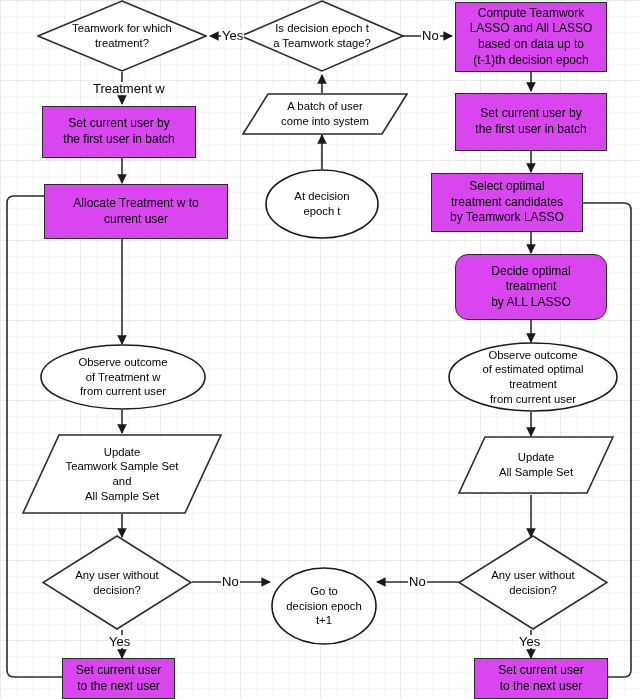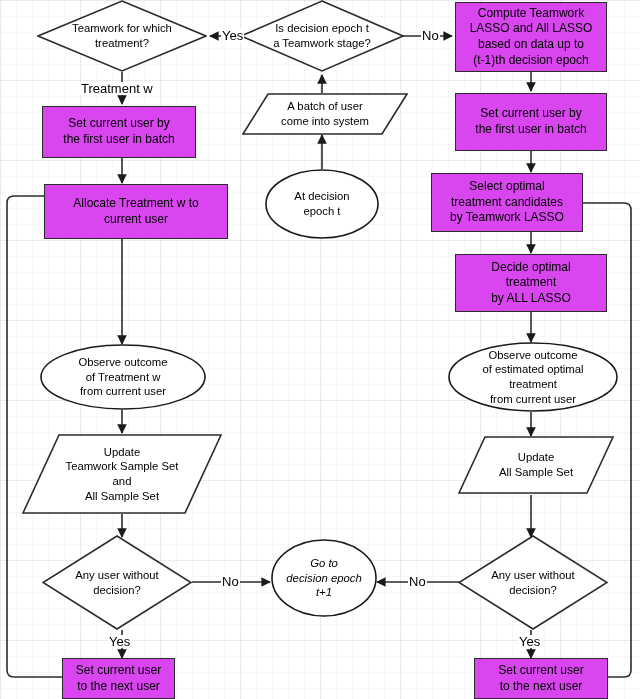--- a/index.html
+++ b/index.html
@@ -197,21 +197,21 @@
     <span>Set current user by
 the first user in batch</span>
   </div>
 
   <div class="node rect" style="left:431px; top:173px; width:152px; height:59px;">
     <span>Select optimal
 treatment candidates
 by Teamwork LASSO</span>
   </div>
 
-  <div class="node rect" style="left:455px; top:254px; width:152px; height:58px;">
+  <div class="node rect" style="left:455px; top:254px; width:152px; height:66px;border-radius:13px;">
     <span>Decide optimal
 treatment
 by ALL LASSO</span>
   </div>
 
   <div class="shapewrap" style="left:40px; top:344px; width:166px; height:66px;">
     <svg viewBox="0 0 166 66" preserveAspectRatio="none" xmlns="http://www.w3.org/2000/svg">
       <ellipse cx="83" cy="33" rx="82" ry="32" fill="#ffffff" stroke="#1a1a1a" stroke-width="1.6" vector-effect="non-scaling-stroke"></ellipse>
     </svg>
     <div class="lbl">Observe outcome
@@ -256,21 +256,21 @@
   </div>
 
   <div class="shapewrap" style="left:458px; top:535px; width:150px; height:95px;">
     <svg viewBox="0 0 150 95" preserveAspectRatio="none" xmlns="http://www.w3.org/2000/svg">
       <polygon points="75,1 149,47.5 75,94 1,47.5" fill="#ffffff" stroke="#2b2b2b" stroke-width="1.6" vector-effect="non-scaling-stroke"></polygon>
     </svg>
     <div class="lbl">Any user without
 decision?</div>
   </div>
 
-  <div class="shapewrap" style="left:271px; top:539px; width:106px; height:78px;font-style:italic;">
+  <div class="shapewrap" style="left:271px; top:567px; width:106px; height:78px;">
     <svg viewBox="0 0 106 78" preserveAspectRatio="none" xmlns="http://www.w3.org/2000/svg">
       <ellipse cx="53" cy="39" rx="52" ry="38" fill="#ffffff" stroke="#1a1a1a" stroke-width="1.6" vector-effect="non-scaling-stroke"></ellipse>
     </svg>
     <div class="lbl">Go to
 decision epoch
 t+1</div>
   </div>
 
   <div class="node rect" style="left:62px; top:658px; width:113px; height:41px;">
     <span>Set current user
@@ -279,21 +279,21 @@
 
   <div class="node rect" style="left:474px; top:658px; width:134px; height:41px;">
     <span>Set current user
 to the next user</span>
   </div>
 
   <div class="edgelabel" style="left:221px; top:29px;">Yes</div>
 
   <div class="edgelabel" style="left:421px; top:29px;">No</div>
 
-  <div class="edgelabel" style="left:80px; top:82px;">Treatment w</div>
+  <div class="edgelabel" style="left:92px; top:82px;">Treatment w</div>
 
   <div class="edgelabel" style="left:221px; top:575px;">No</div>
 
   <div class="edgelabel" style="left:408px; top:575px;">No</div>
 
   <div class="edgelabel" style="left:108px; top:635px;">Yes</div>
 
   <div class="edgelabel" style="left:518px; top:635px;">Yes</div>
 
 </div>

